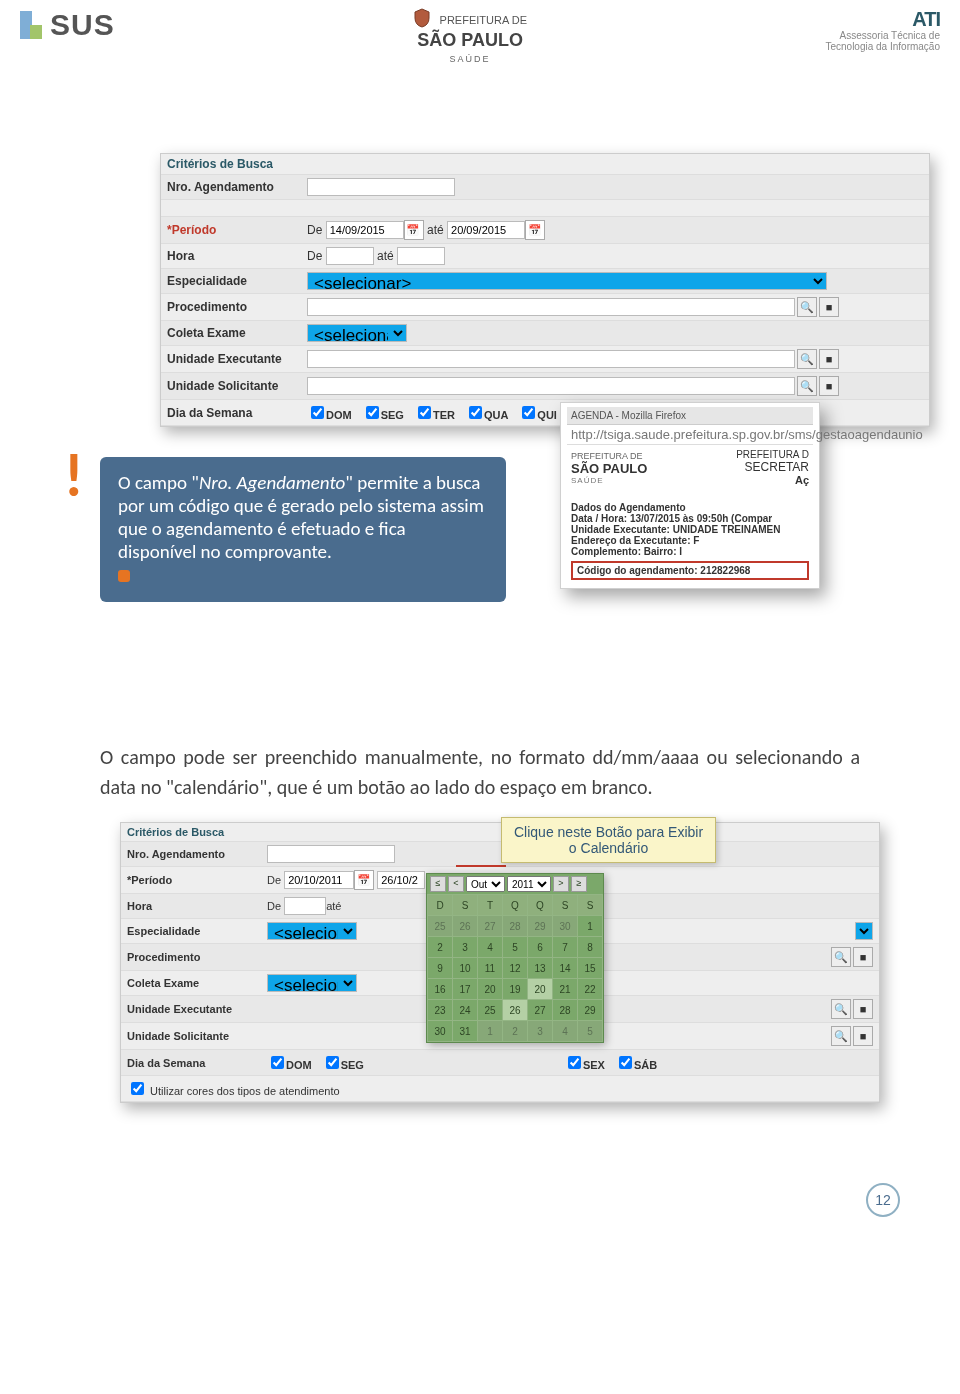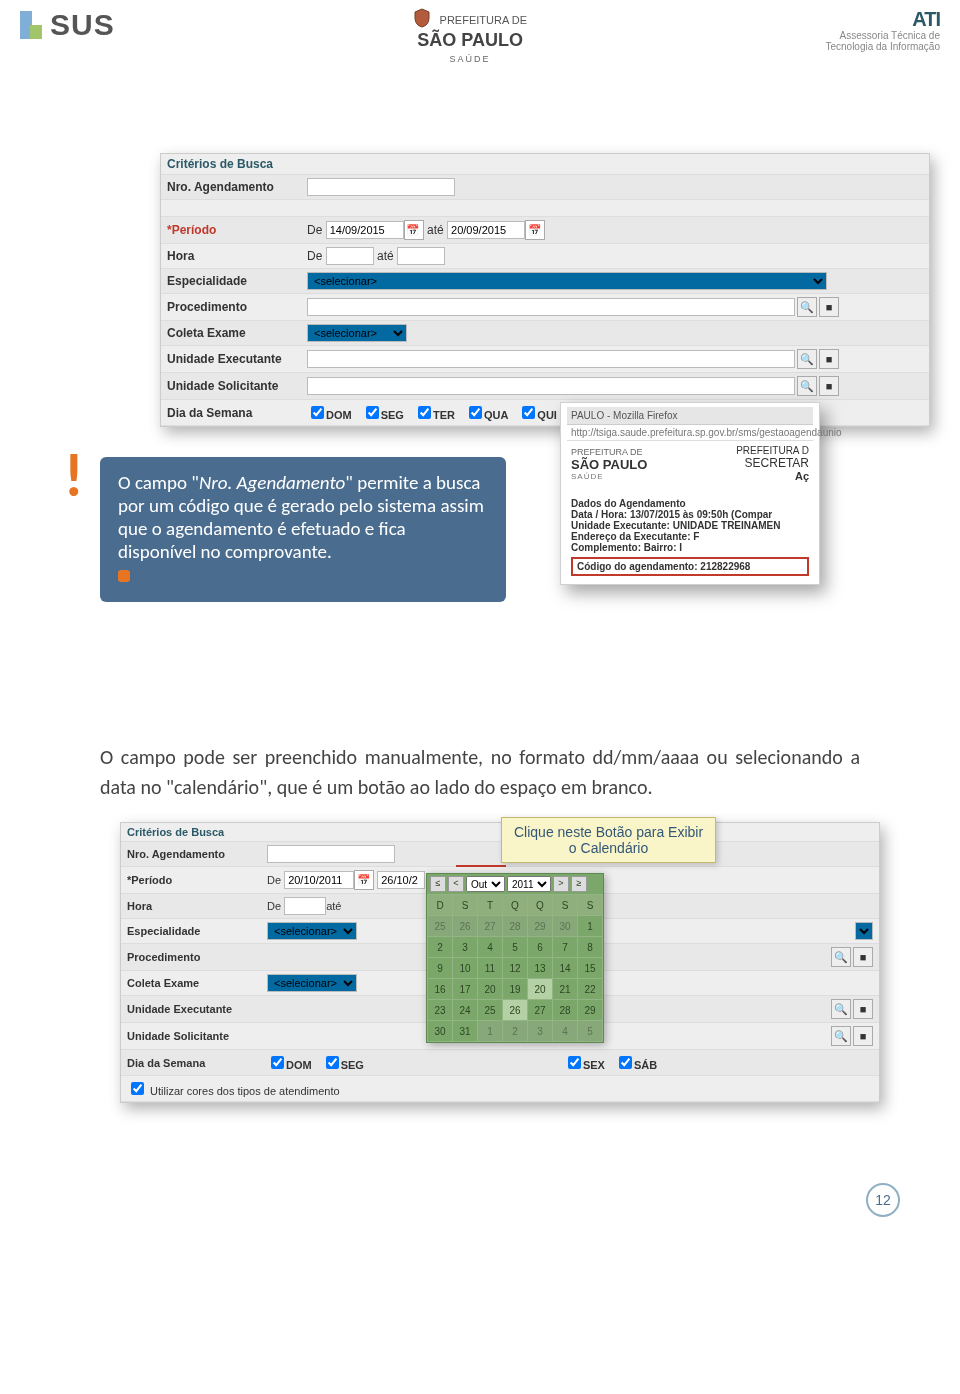--- a/index.html
+++ b/index.html
@@ -40,21 +40,21 @@
     align-items:center;
     border-bottom:1px solid #ddd;
     padding:3px 6px;
     background:#eee;
   }
   .form-row.alt { background:#e8e8e8; }
   .form-label { width:140px; font-weight:bold; }
   .form-label.red { color:#c0392b; }
   .form-label.blue { color:#2b5967; font-weight:bold;}
   .input { background:#fff; border:1px solid #bbb; height:16px; padding:0 3px; font-size:11px; }
-  .sel { background:#0369a1; border:1px solid #bbb; height:18px; font-size:11px; padding:0 2px;}
+  .sel { background:#0ea5e9; border:1px solid #bbb; height:18px; font-size:17px; padding:0 2px;}
   .icon-btn { width:18px; height:18px; border:1px solid #aaa; background:#eee; display:inline-flex; align-items:center; justify-content:center; margin-left:2px; font-size:11px;}
   .cal-btn { width:18px; height:18px; border:1px solid #aaa; background:#fff; display:inline-flex; align-items:center; justify-content:center; font-size:10px;}
   .cal-btn::before { content:"📅"; font-size:11px;}
   .days { display:flex; gap:10px; align-items:center; }
   .days label { font-weight:bold; font-size:11px;}
   .days input { margin-right:2px;}
 
   .callout {
     margin: 30px 60px 0 100px;
     background: #4a6c8e;
@@ -82,21 +82,21 @@
     height: 280px;
   }
   .popup-card {
     background:#fff;
     border:1px solid #d0d0d0;
     box-shadow: 6px 8px 16px rgba(0,0,0,0.35);
     font-size:10px;
     padding: 4px 6px;
   }
   .popup-title { background:#e6e6e6; border-bottom:1px solid #ccc; padding:3px 4px; font-size:10px; color:#555;}
-  .popup-url { font-size:10px; color:#777; padding:2px 4px; border-bottom:1px solid #ddd;}
+  .popup-url { font-size:13px; color:#777; padding:2px 4px; border-bottom:1px solid #ddd;}
   .popup-header-row { display:flex; gap:6px; align-items:center; padding:4px;}
   .popup-dados { margin-top:8px; padding:4px; }
   .popup-dados b { font-weight:bold;}
   .redbox { border:2px solid #c0392b; padding:2px 4px; margin-top:4px;}
 
   .body-text {
     margin: 60px 100px 20px 100px;
     font-family: Calibri, Arial, sans-serif;
     font-size: 20px;
     color: #444;
@@ -259,21 +259,21 @@
 </div>
 
 <div class="callout">
   <span class="excl">!</span>
   <span>O campo "</span><em>Nro. Agendamento</em><span>" permite a busca por um código que é gerado pelo sistema assim que o agendamento é efetuado e fica disponível no comprovante.</span>
   <br><span class="bullet"></span>
 </div>
 
 <div class="popup-stack">
   <div class="popup-card">
-    <div class="popup-title">PAULO - Mozilla Firefox</div>
+    <div class="popup-title">AGENDA - Mozilla Firefox</div>
     <div class="popup-url">http://tsiga.saude.prefeitura.sp.gov.br/sms/gestaoagendaunio</div>
     <div class="popup-header-row">
       <div>
         <div style="font-size:9px;color:#666">PREFEITURA DE</div>
         <div style="font-size:13px;font-weight:bold">SÃO PAULO</div>
         <div style="font-size:8px;letter-spacing:1px;color:#777">SAÚDE</div>
       </div>
       <div style="margin-left:auto;text-align:right">
         <div style="font-size:10px">PREFEITURA D</div>
         <div style="font-size:12px">SECRETAR</div>

